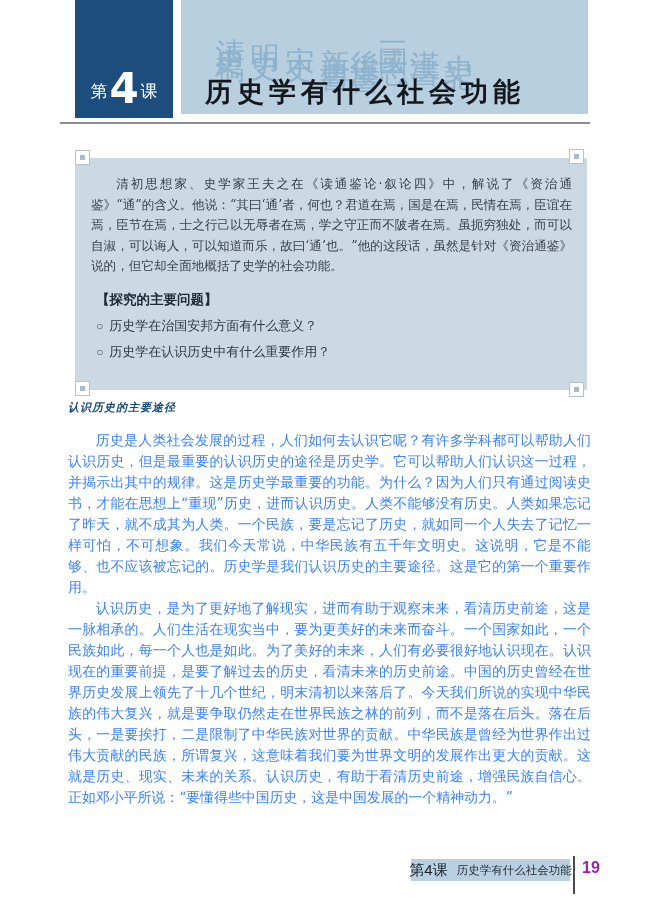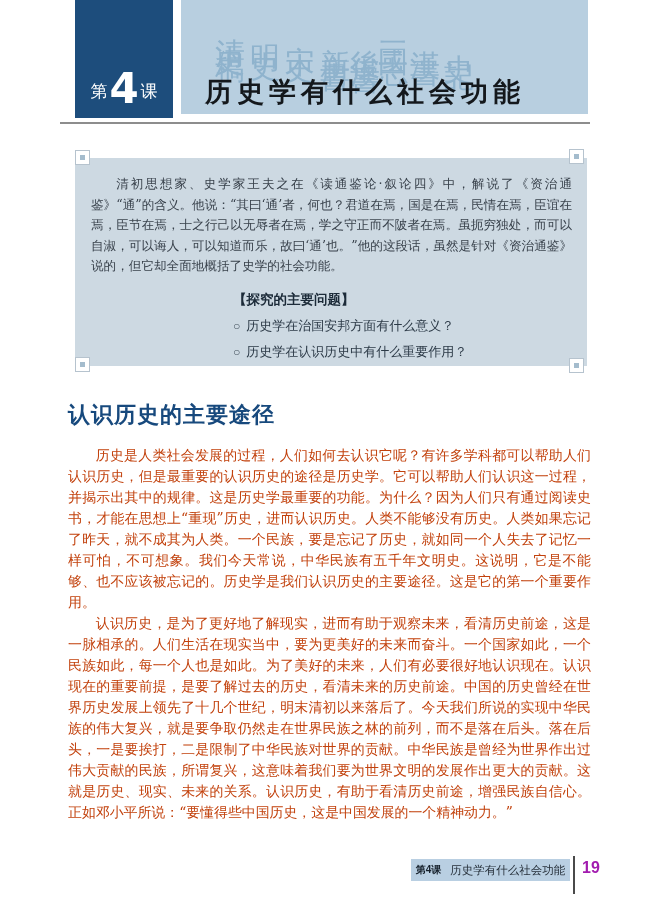--- a/index.html
+++ b/index.html
@@ -13,48 +13,48 @@
   .l-small{font-size:17px;line-height:1;}
   .l-num{font-size:42px;font-weight:bold;line-height:1;font-family:"DejaVu Sans",sans-serif;position:relative;top:6px;}
   .title-band{position:absolute;left:181px;top:0;width:407px;height:114px;background:#b8cfe0;overflow:hidden;}
   .wm-col{position:absolute;writing-mode:vertical-rl;line-height:1;letter-spacing:7px;
           font-family:"DejaVu Serif",serif;font-size:30px;color:#8fb3cd;z-index:1;}
   .lesson-title{position:absolute;left:24px;top:74px;margin:0;z-index:3;font-size:27px;font-weight:600;
                 letter-spacing:5px;color:#14181c;font-family:"DejaVu Serif",serif;white-space:nowrap;}
   .header-rule{position:absolute;left:60px;top:122px;width:530px;height:2px;background:#8d8d8d;}
 
   
-  .intro-box{position:absolute;left:75px;top:158px;width:512px;height:208px;background:#cdd9e2;box-sizing:border-box;}
+  .intro-box{position:absolute;left:75px;top:158px;width:512px;height:232px;background:#cdd9e2;box-sizing:border-box;}
   .corner{position:absolute;width:13px;height:13px;background:#ffffff;border:1px solid #b6c3ce;
           display:flex;align-items:center;justify-content:center;z-index:2;}
   .corner i{display:block;width:5px;height:5px;background:#a4bccd;}
   .corner.tl{left:0;top:-8px;}
   .corner.tr{right:3px;top:-9px;}
   .corner.bl{left:0;bottom:-6px;}
   .corner.br{right:3px;bottom:-7px;}
   .intro-text{margin:0;padding:16px 15px 0 16px;font-size:12.6px;line-height:20.6px;text-align:justify;
               text-indent:2em;color:#39424c;font-family:"DejaVu Serif",serif;}
-  .cols{display:flex;padding:10px 14px 0 21px;box-sizing:border-box;justify-content:flex-end;}
+  .cols{display:flex;padding:10px 14px 0 21px;box-sizing:border-box;}
   .col-q{width:340px;}
   .col-c{margin-left:7px;}
   .col-title{font-size:13.5px;font-weight:bold;color:#1c2b39;line-height:26px;}
   .q-list{list-style:none;margin:0;padding:0;}
   .q-list li{font-size:13px;line-height:26.5px;color:#2c3a47;font-family:"DejaVu Serif",serif;white-space:nowrap;}
   .bullet{display:inline-block;margin-right:6px;font-size:12px;color:#44525e;font-family:"Liberation Sans",sans-serif;}
 
   
   .main-sec{position:absolute;left:68px;top:400px;width:523px;}
-  .sec-heading{margin:0 0 15px 0;font-size:22px;font-weight:bold;color:#17497d;letter-spacing:1px;}
-  .body-p{margin:0;font-size:13.9px;line-height:21px;text-align:justify;text-indent:2em;color:#c2410c;
+  .sec-heading{margin:0 0 15px 0;font-size:11px;font-weight:bold;color:#17497d;letter-spacing:1px;font-style:italic;}
+  .body-p{margin:0;font-size:13.9px;line-height:21px;text-align:justify;text-indent:2em;color:#3b82f6;
           font-family:"DejaVu Serif",serif;}
 
   
   .footer-bar{position:absolute;left:411px;top:859px;width:159px;height:22px;background:#b9cfe2;
               display:flex;align-items:center;justify-content:center;gap:9px;}
-  .f-lesson{font-size:10px;font-weight:bold;color:#16212c;white-space:nowrap;}
+  .f-lesson{font-size:15px;font-weight:normal;color:#16212c;white-space:nowrap;}
   .f-title{font-size:11.5px;color:#27313b;white-space:nowrap;}
   .footer-vline{position:absolute;left:573px;top:856px;width:2px;height:38px;background:#4a4a4a;}
   .page-num{position:absolute;left:582px;top:859px;font-size:16px;font-weight:bold;color:#a21caf;}
 </style>
 </head>
 <body>
 
 <div class="page">
 
   <div class="lesson-box">

